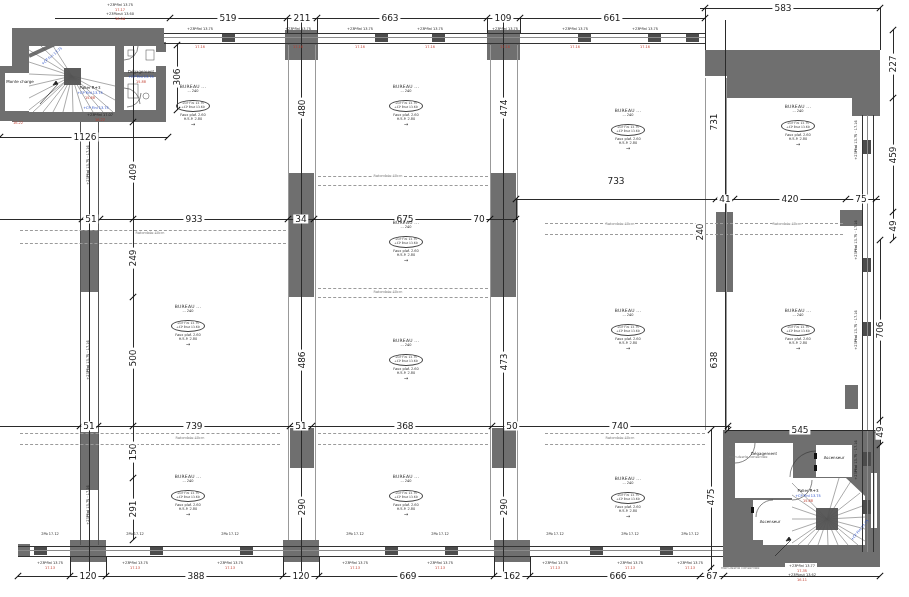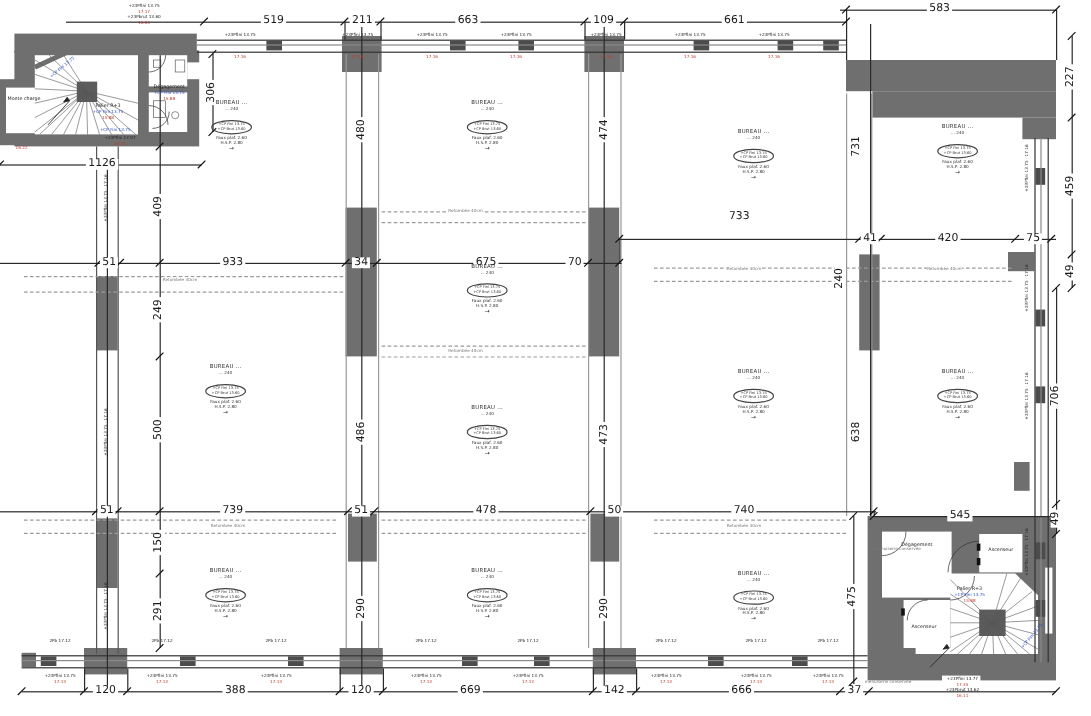--- a/index.html
+++ b/index.html
@@ -306,31 +306,31 @@
       <div class="dim" style="left: 301px; top: 219px; position: absolute;">34</div>
       <div class="dim" style="left: 405px; top: 219px; position: absolute;">675</div>
       <div class="dim" style="left: 479px; top: 219px; position: absolute;">70</div>
       <div class="dim" style="left: 616px; top: 181px; position: absolute;">733</div>
       <div class="dim" style="left: 725px; top: 199px; position: absolute;">41</div>
       <div class="dim" style="left: 790px; top: 199px; position: absolute;">420</div>
       <div class="dim" style="left: 861px; top: 199px; position: absolute;">75</div>
       <div class="dim" style="left: 89px; top: 426px; position: absolute;">51</div>
       <div class="dim" style="left: 194px; top: 426px; position: absolute;">739</div>
       <div class="dim" style="left: 301px; top: 426px; position: absolute;">51</div>
-      <div class="dim" style="left: 405px; top: 426px; position: absolute;">478</div>
+      <div class="dim" style="left: 405px; top: 426px; position: absolute;">368</div>
       <div class="dim" style="left: 512px; top: 426px; position: absolute;">50</div>
       <div class="dim" style="left: 620px; top: 426px; position: absolute;">740</div>
       <div class="dim" style="left: 800px; top: 430px; position: absolute;">545</div>
       <div class="dim" style="left: 88px; top: 576px; position: absolute;">120</div>
       <div class="dim" style="left: 196px; top: 576px; position: absolute;">388</div>
       <div class="dim" style="left: 301px; top: 576px; position: absolute;">120</div>
-      <div class="dim" style="left: 392px; top: 576px; position: absolute;">669</div>
-      <div class="dim" style="left: 512px; top: 576px; position: absolute;">142</div>
+      <div class="dim" style="left: 408px; top: 576px; position: absolute;">669</div>
+      <div class="dim" style="left: 512px; top: 576px; position: absolute;">162</div>
       <div class="dim" style="left: 618px; top: 576px; position: absolute;">666</div>
-      <div class="dim" style="left: 712px; top: 576px; position: absolute;">37</div>
+      <div class="dim" style="left: 712px; top: 576px; position: absolute;">67</div>
       <div class="dim" style="left: 85px; top: 137px; position: absolute;">1126</div>
       <div class="dimv" style="left: 133px; top: 172px; position: absolute;">409</div>
       <div class="dimv" style="left: 133px; top: 258px; position: absolute;">249</div>
       <div class="dimv" style="left: 133px; top: 358px; position: absolute;">500</div>
       <div class="dimv" style="left: 133px; top: 452px; position: absolute;">150</div>
       <div class="dimv" style="left: 133px; top: 509px; position: absolute;">291</div>
       <div class="dimv" style="left: 177px; top: 77px; position: absolute;">306</div>
       <div class="dimv" style="left: 893px; top: 64px; position: absolute;">227</div>
       <div class="dimv" style="left: 893px; top: 155px; position: absolute;">459</div>
       <div class="dimv" style="left: 893px; top: 226px; position: absolute;">49</div>

